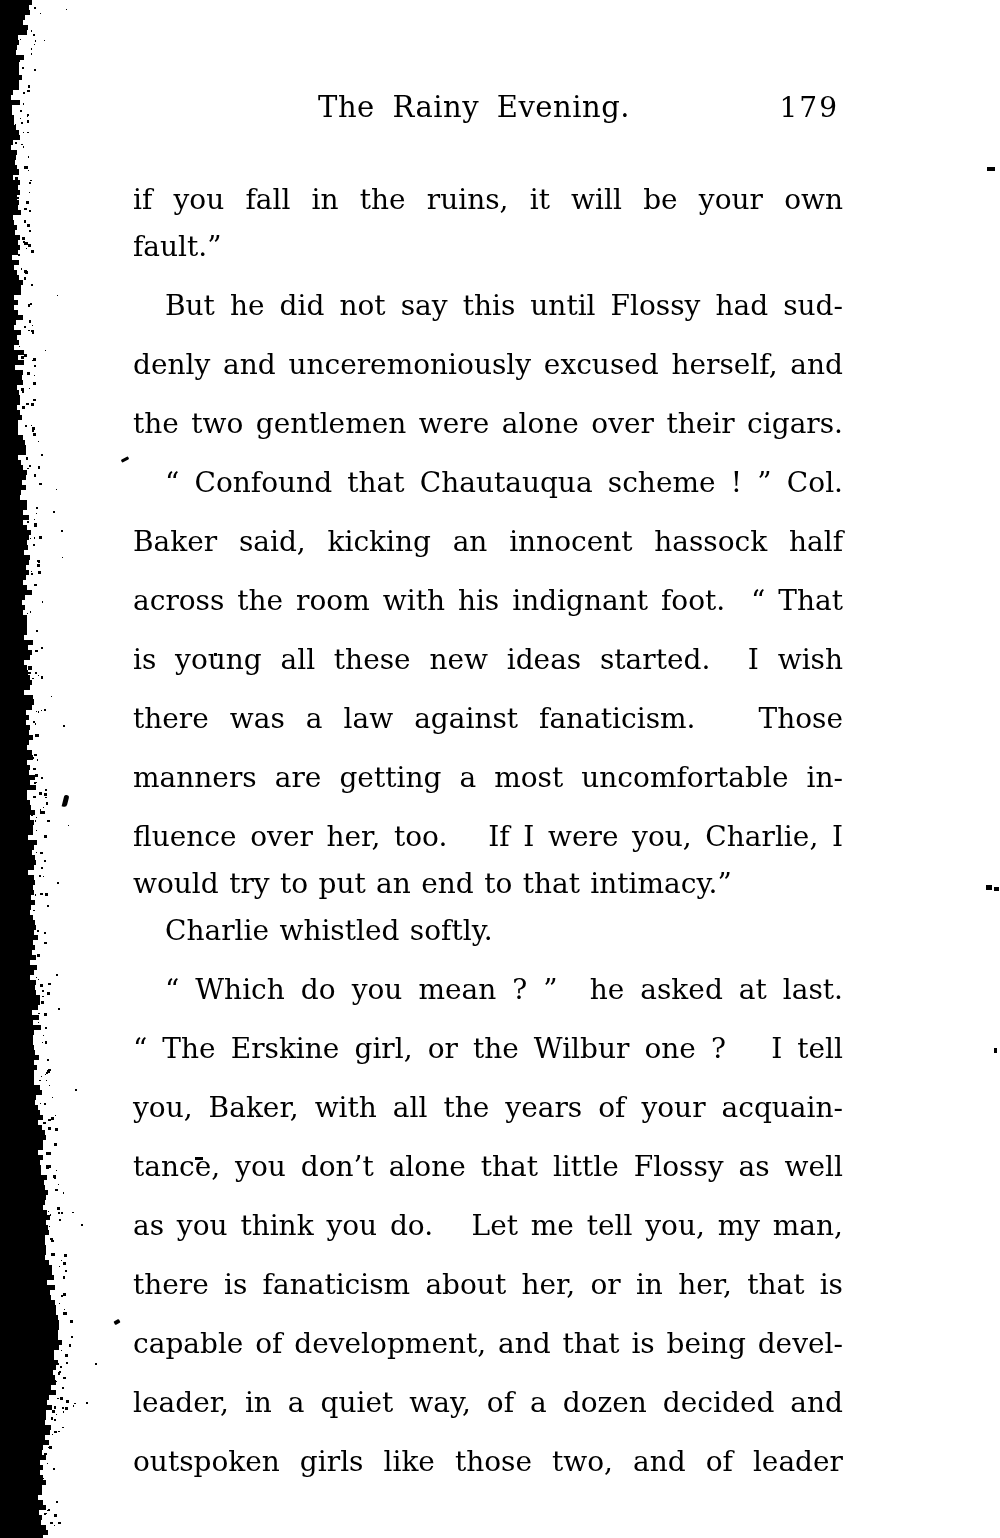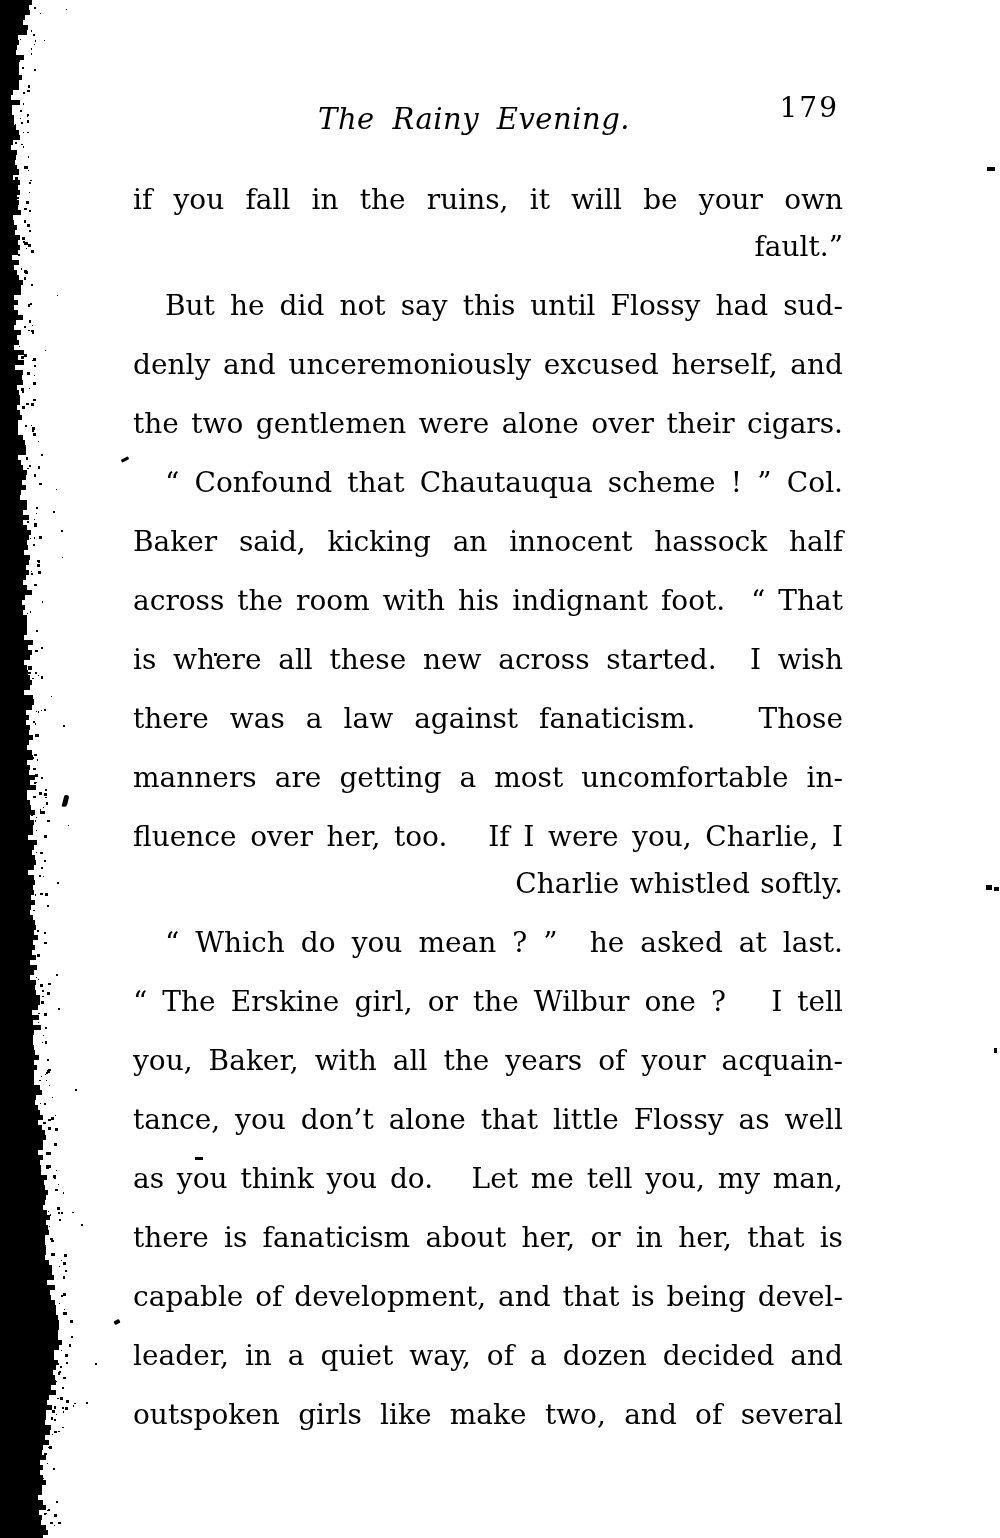--- a/index.html
+++ b/index.html
@@ -12,36 +12,36 @@
     color: #000000;
   }
   .scan-page { position: absolute; inset: 0; background: #ffffff; }
   .scan-edge { position: absolute; left: 0; top: 0; }
 
   .running-header {
     position: absolute; left: 133px; top: 84px;
     width: 710px; height: 46px; line-height: 46px;
   }
   .header-title {
-    position: absolute; top: 12px; left: calc(50% - 14px);
+    position: absolute; top: 0; left: calc(50% - 14px);
     transform: translateX(-50%);
-    font-style: italic; font-size: 29px;
+    font-size: 29px;
     word-spacing: 8px; letter-spacing: 0.5px;
     white-space: pre;
   }
   .page-number {
     position: absolute; top: 1px; right: 4px;
     font-size: 28px; letter-spacing: 2px;
   }
 
   .body-text {
     position: absolute; left: 133px; top: 164px; width: 710px;
     font-size: 28px; line-height: 47px; word-spacing: 1.5px;
   }
-  .text-line { white-space: pre-wrap; height: 47px; overflow: visible; text-align: right; }
+  .text-line { white-space: pre-wrap; height: 47px; overflow: visible; }
   .text-line.justified { text-align: justify; text-align-last: justify; margin-top: 12px; }
   .text-line.indent { padding-left: 32px; }
 
   .speck { position: absolute; background: #000000; }
   .speck.comma { border-radius: 2px 2px 3px 0; transform: rotate(14deg); }
   .speck.tick-l { transform: rotate(-28deg); border-radius: 1px; }
 </style>
 </head>
 <body>
 
@@ -695,34 +695,35 @@
 
   <div id="body-text" class="body-text">
       <div class="text-line justified">if you fall in the ruins, it will be your own</div>
       <div class="text-line">fault.”</div>
       <div class="text-line indent justified">But he did not say this until Flossy had sud-</div>
       <div class="text-line justified">denly and unceremoniously excused herself, and</div>
       <div class="text-line justified">the two gentlemen were alone over their cigars.</div>
       <div class="text-line indent justified">“ Confound that Chautauqua scheme ! ” Col.</div>
       <div class="text-line justified">Baker said, kicking an innocent hassock half</div>
       <div class="text-line justified">across the room with his indignant foot.  “ That</div>
-      <div class="text-line justified">is where all these new across started.  I wish</div>
+      <div class="text-line justified">is young all these new ideas started.  I wish</div>
       <div class="text-line justified">there was a law against fanaticism.   Those</div>
       <div class="text-line justified">manners are getting a most uncomfortable in-</div>
       <div class="text-line justified">fluence over her, too.   If I were you, Charlie, I</div>
+      <div class="text-line">would try to put an end to that intimacy.”</div>
       <div class="text-line indent">Charlie whistled softly.</div>
       <div class="text-line indent justified">“ Which do you mean ? ”  he asked at last.</div>
       <div class="text-line justified">“ The Erskine girl, or the Wilbur one ?   I tell</div>
       <div class="text-line justified">you, Baker, with all the years of your acquain-</div>
       <div class="text-line justified">tance, you don’t alone that little Flossy as well</div>
       <div class="text-line justified">as you think you do.   Let me tell you, my man,</div>
       <div class="text-line justified">there is fanaticism about her, or in her, that is</div>
       <div class="text-line justified">capable of development, and that is being devel-</div>
       <div class="text-line justified">leader, in a quiet way, of a dozen decided and</div>
-      <div class="text-line justified">outspoken girls like make two, and of several</div>
+      <div class="text-line justified">outspoken girls like those two, and of leader</div>
     </div>
 
   <div class="speck tick-l" style="left:121px; top:458px; width:8px; height:3px;"></div>
   <div class="speck comma" style="left:63px;  top:795px; width:5px; height:12px;"></div>
   <div class="speck" style="left:214px; top:653px; width:3px; height:3px;"></div>
   <div class="speck" style="left:195px; top:1157px; width:8px; height:3px;"></div>
   <div class="speck tick-l" style="left:114px; top:1320px; width:6px; height:4px;"></div>
   <div class="speck" style="left:987px; top:167px; width:8px; height:4px;"></div>
   <div class="speck" style="left:986px; top:885px; width:6px; height:5px;"></div>
   <div class="speck" style="left:994px; top:887px; width:5px; height:4px;"></div>

